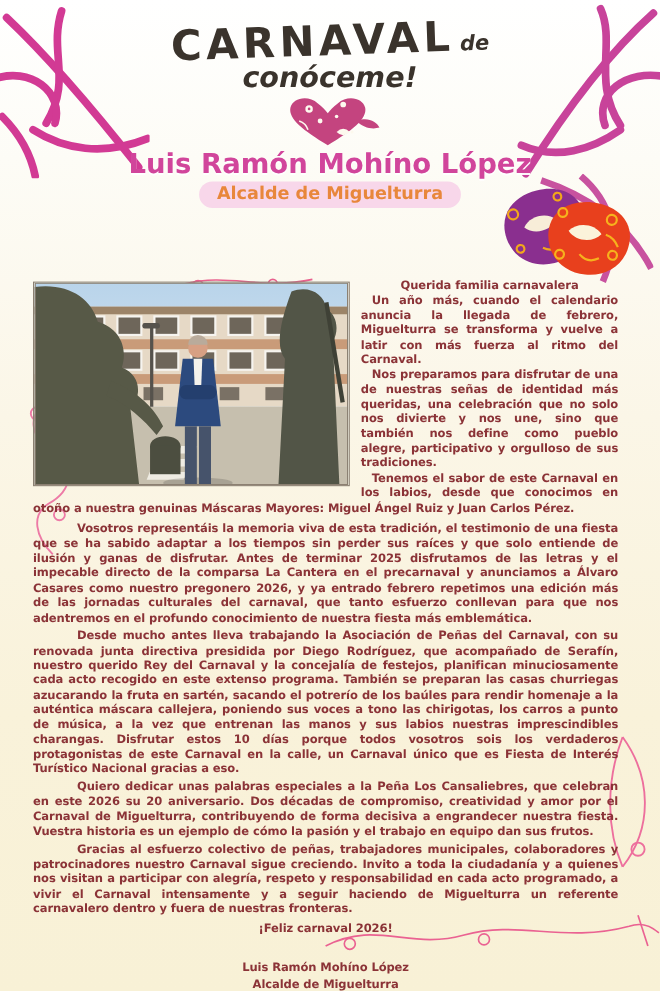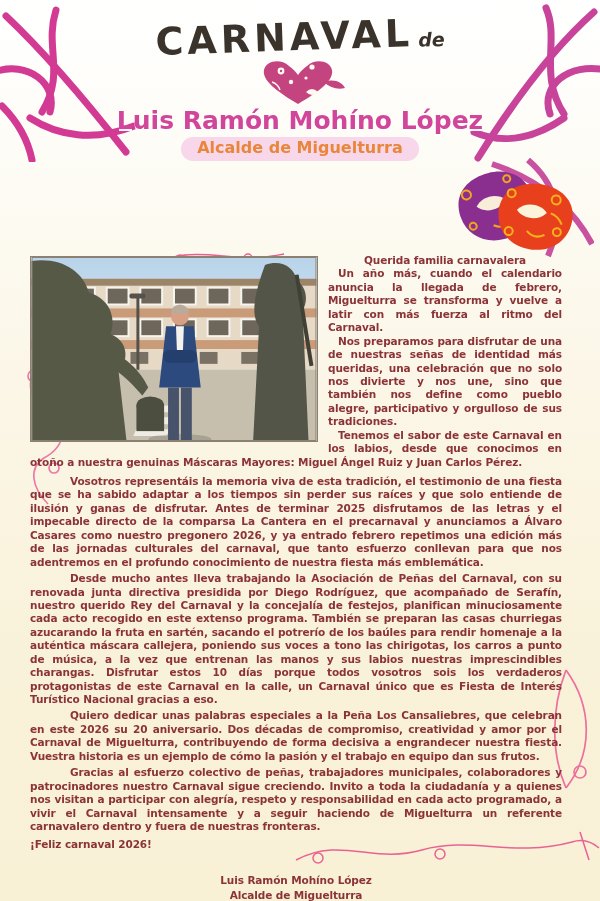--- a/index.html
+++ b/index.html
@@ -29,21 +29,21 @@
     position:absolute;left:30px;right:38px;top:252px;z-index:2;
     color:#8b3337;font-size:10.5px;font-weight:700;line-height:1.28;
     text-align:justify;letter-spacing:-.1px;
   }
   .photo{float:left;width:288px;height:186px;margin:4px 10px 4px 0;
     border:1px solid #8b8072;box-sizing:border-box}
   .salutation{text-align:center;margin:2px 0 0;font-weight:800}
   p.intro{margin:0;text-indent:10px}
   p.full{margin:3px 0 0;text-indent:40px}
   p.full.first{clear:both;padding-top:3px}
-  .closing{text-align:left;margin:5px 0 0;text-indent:0}
+  .closing{text-align:center;margin:5px 0 0;text-indent:0}
   .signature{text-align:center;margin-top:22px}
   .signature p{margin:0 0 2px}
 </style>
 </head>
 <body>
 
 <div class="page">
 
   <svg class="deco" style="left:0;top:0" width="136" height="162" viewBox="0 0 136 162">
     <g stroke="#d23a94" stroke-width="7" fill="none" stroke-linecap="round">
@@ -61,20 +61,21 @@
       <path d="M138,70 C100,62 72,86 82,114"></path>
       <path d="M96,118 C70,136 38,146 6,132"></path>
     </g>
   </svg>
 
   <header class="header">
     <div class="title-row">
       <span class="title">CARNAVAL</span>
       <span class="title-de">de</span>
     </div>
+    <div class="tagline">conóceme!</div>
 
     <svg class="ornament" width="92" height="48" viewBox="0 0 92 48">
       <path d="M44,46 C22,33 8,22 10,12 C12,3 26,0 35,8 C39,11 42,14 44,17 C46,14 49,11 53,8 C62,0 76,3 78,12 C80,22 66,33 44,46 Z" fill="#c4447f"></path>
       <path d="M70,24 C80,20 88,24 91,30 C84,32 76,30 70,24 Z" fill="#c4447f"></path>
       <circle cx="27" cy="13" r="3.4" fill="#fdf9ee"></circle>
       <circle cx="27" cy="13" r="1.2" fill="#c4447f"></circle>
       <circle cx="58" cy="9" r="2.6" fill="#fdf9ee"></circle>
       <circle cx="37" cy="24" r="2.2" fill="#fdf9ee"></circle>
       <circle cx="52" cy="20" r="1.6" fill="#fdf9ee"></circle>
       <path d="M52,34 q6,-6 12,0 q-6,6 -12,0 Z" fill="#fdf9ee"></path>

